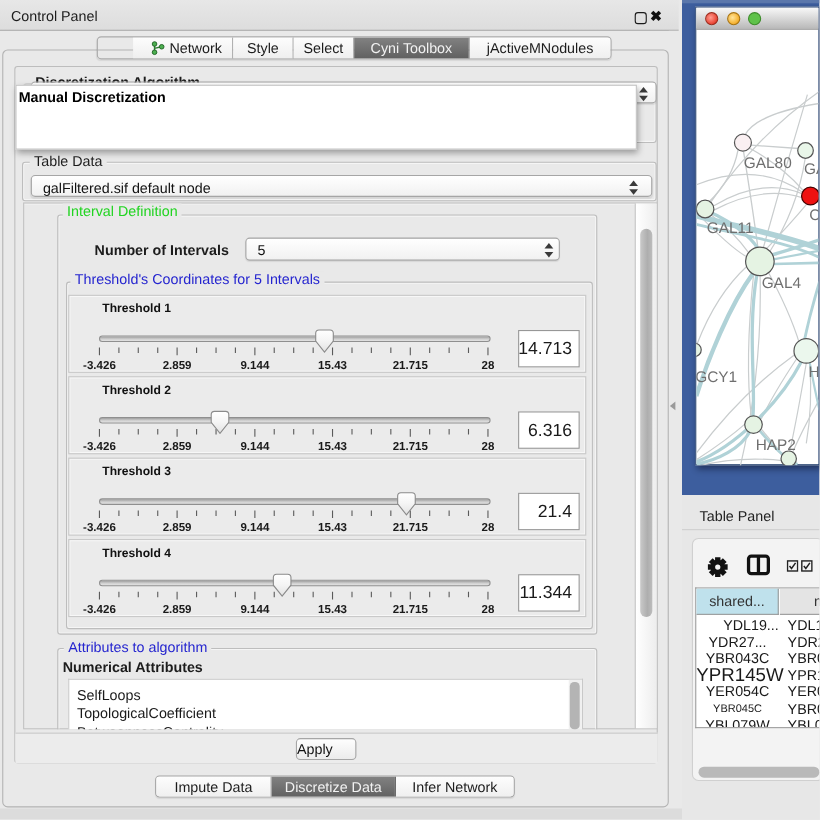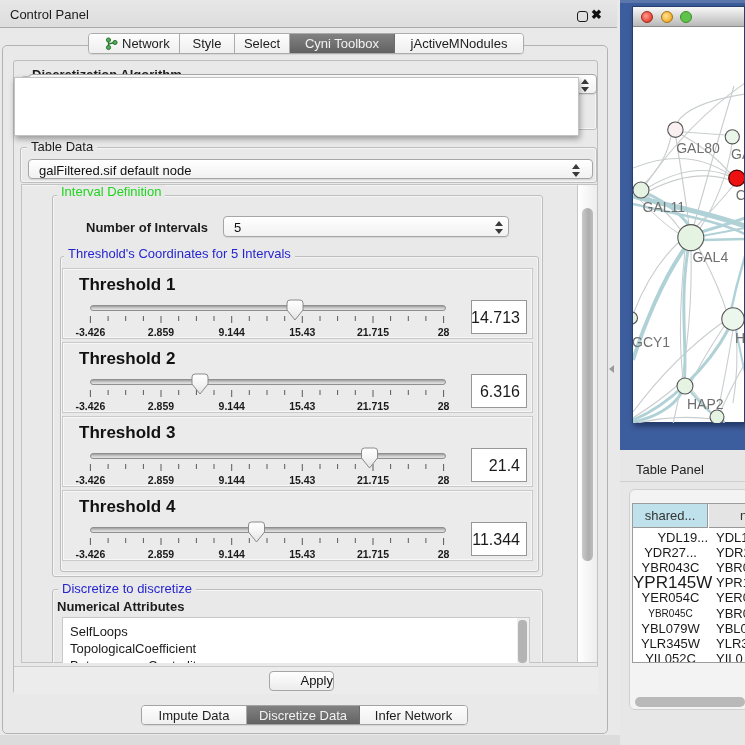--- a/index.html
+++ b/index.html
@@ -9,40 +9,40 @@
 .t13 { font-size:13px; color:#1c1c1c; }
 .bold { font-weight:bold; }
 .groupbox { position:absolute; border:1px solid #bdbdbd; border-radius:3px; box-shadow: inset 0 0 0 1px rgba(255,255,255,0.55); }
 .gtitle { position:absolute; font-size:13px; background:#e9e9e9; padding:0 4px; line-height:13px; }
 .combo { position:absolute; background:linear-gradient(#ffffff,#f1f1f1); border:1px solid #a6a6a6; border-radius:4px; box-shadow:0 1px 1px rgba(0,0,0,0.08); }
 .combo .ctext { position:absolute; left:10px; top:3px; font-size:13px; color:#111; }
 .arrows { position:absolute; width:9px; }
 .aup { width:0;height:0;border-left:4px solid transparent;border-right:4px solid transparent;border-bottom:5px solid #3a3a3a; margin:0 auto; }
 .adn { width:0;height:0;border-left:4px solid transparent;border-right:4px solid transparent;border-top:5px solid #3a3a3a; margin:2.5px auto 0; }
 .thr { position:absolute; left:62px; width:471px; height:71px; background:#ebebeb; border:1px solid #c9c9c9; box-shadow: inset 0 0 0 1px #f7f7f7; }
-.thrlabel { position:absolute; left:16px; top:6px; font-size:17px; font-weight:bold; color:#111; }
+.thrlabel { position:absolute; left:30px; top:6px; font-size:11px; font-weight:bold; color:#111; }
 .track { position:absolute; left:27px; top:36px; width:356px; height:6px; border:1px solid #8f8f8f; border-radius:3px; background:linear-gradient(#9e9e9e,#cfcfcf 55%,#e3e3e3); }
 .vbox { position:absolute; left:408px; top:31px; width:56px; height:34px; background:#fff; border:1px solid #979797; }
 .vbox span { position:absolute; right:6px; top:8px; font-size:16px; color:#1a1a1a; }
 .ticklabel { position:absolute; top:57px; font-size:10.5px; font-weight:bold; color:#1a1a1a; transform:translateX(-50%); white-space:nowrap; }
 .seg { display:inline-block; height:20px; line-height:19px; font-size:13px; color:#1c1c1c; text-align:center; vertical-align:top; background:linear-gradient(#fdfdfd,#eeeeee); border-right:1px solid #ababab; }
 </style>
 </head>
 <body>
 
 <div class="abs" style="left:0;top:0;width:617px;height:28px;background:linear-gradient(#e7e7e7,#dddddd);border-bottom:1px solid #a9a9a9;"></div>
 <div class="abs t13" style="left:10px;top:7px;">Control Panel</div>
 <div class="abs" style="left:577px;top:11px;width:11px;height:11px;border:1.6px solid #1a1a1a;border-radius:3px;"></div>
 <div class="abs" style="left:591px;top:7px;font-size:13px;font-weight:bold;color:#111;">✖</div>
 
 <div class="abs" style="left:608px;top:28px;width:12px;height:717px;background:#e9e9e9;"></div>
 
 <div class="abs" style="left:2px;top:45px;width:606px;height:689px;border:1px solid #b3b3b3;border-radius:5px;"></div>
 
-<div class="abs" style="left:88px;top:33px;height:21px;border:1px solid #ababab;border-radius:4px;overflow:hidden;white-space:nowrap;box-shadow:0 1px 1px rgba(0,0,0,0.08);">
+<div class="abs" style="left:88px;top:33px;height:21px;border:1px solid #ababab;border-radius:4px;overflow:hidden;white-space:nowrap;box-shadow:0 1px 1px rgba(0,0,0,0.08);padding-left:32px;">
   <div class="seg" style="width:91px;padding-left:16px;text-align:left;">
     <svg width="13" height="14" style="vertical-align:-3px;margin-right:4px;" viewBox="0 0 13 14">
       <path d="M3.5 3.5 V10 M3.5 7 L9.5 5.5" stroke="#2e7d32" stroke-width="1.3" fill="none"></path>
       <circle cx="3.5" cy="3" r="2.1" fill="#4caf50" stroke="#1b5e20" stroke-width="0.8"></circle>
       <circle cx="3.5" cy="10.5" r="2.1" fill="#4caf50" stroke="#1b5e20" stroke-width="0.8"></circle>
       <circle cx="10" cy="5.5" r="2.1" fill="#4caf50" stroke="#1b5e20" stroke-width="0.8"></circle>
     </svg>Network</div><div class="seg" style="width:55px;">Style</div><div class="seg" style="width:55px;">Select</div><div class="seg" style="width:105px;background:linear-gradient(#828282,#5f5f5f);color:#f2f2f2;border-right:1px solid #6b6b6b;">Cyni Toolbox</div><div class="seg" style="width:128px;border-right:none;">jActiveMNodules</div>
 </div>
 
 <div class="abs" style="left:13px;top:60px;width:585px;height:634px;border:1px solid #bdbdbd;border-radius:3px;"></div>
@@ -260,40 +260,41 @@
     <div class="ticklabel" style="left:310.0px;">21.715</div>
     <div class="ticklabel" style="left:380.6px;">28</div>
     <div class="vbox">
       <span>11.344</span>
     </div>
   </div>
 
 <div class="abs" style="left:21px;top:187px;width:556px;height:476px;overflow:hidden;pointer-events:none;">
   <div class="groupbox" style="left:31px;top:402px;width:491px;height:90px;"></div>
 </div>
-<div class="gtitle" style="left:58px;top:582px;color:#2525cf;">Discretize to discretize</div>
+<div class="gtitle" style="left:58px;top:582px;color:#2525cf;">Attributes to algorithm</div>
 <div class="abs t13 bold" style="left:57px;top:599px;">Numerical Attributes</div>
 <div class="abs" style="left:62px;top:617px;width:468px;height:46px;background:#fff;border:1px solid #c9c9c9;border-bottom:none;overflow:hidden;">
   <div style="font-size:13px;color:#1a1a1a;padding:5px 0 0 7px;line-height:17px;">SelfLoops<br>TopologicalCoefficient<br>BetweennessCentrality</div>
 </div>
 <div class="abs" style="left:517px;top:618px;width:12px;height:45px;background:#f0f0f0;"></div>
 <div class="abs" style="left:518px;top:620px;width:9px;height:43px;border-radius:4px;background:#b4b4b4;"></div>
 
 <div class="abs" style="left:14px;top:666px;width:584px;height:28px;background:#ececec;border-top:1px solid #c9c9c9;"></div>
-<div class="abs" style="left:269px;top:671px;width:65px;height:20px;background:linear-gradient(#fefefe,#ececec);border:1px solid #a6a6a6;border-radius:4px;text-align:right;font-size:13px;line-height:18px;color:#111;">Apply</div>
+<div class="abs" style="left:269px;top:671px;width:55px;height:20px;background:linear-gradient(#fefefe,#ececec);border:1px solid #a6a6a6;border-radius:4px;text-align:left;font-size:13px;line-height:18px;color:#111;">Apply</div>
 
 <div class="abs" style="left:141px;top:705px;height:20px;border:1px solid #a3a3a3;border-radius:4px;overflow:hidden;white-space:nowrap;box-shadow:0 1px 1px rgba(0,0,0,0.08);">
   <div class="seg" style="width:105px;">Impute Data</div><div class="seg" style="width:113px;background:linear-gradient(#828282,#5f5f5f);color:#f2f2f2;border-right:1px solid #6b6b6b;">Discretize Data</div><div class="seg" style="width:107px;border-right:none;">Infer Network</div>
 </div>
 
 <div class="abs" style="left:0;top:735px;width:620px;height:10px;background:#dcdcdc;"></div>
 
 <div class="abs" style="left:609px;top:365px;width:0;height:0;border-top:4px solid transparent;border-bottom:4px solid transparent;border-right:5px solid #9a9a9a;"></div>
 
 <div class="abs" style="left:14px;top:77px;width:565px;height:59px;background:#fff;border:1px solid #c2c2c2;box-shadow:1px 3px 6px rgba(0,0,0,0.35);">
+  <div style="font-size:13px;font-weight:bold;color:#000;padding:3px 0 0 2px;">Manual Discretization</div>
 </div>
 
 <div class="abs" style="left:620px;top:0;width:125px;height:450px;background:#3d5e9e;">
   <div style="position:absolute;left:0;top:0;width:100%;height:3px;background:#5b77ab;"></div>
 </div>
 
 <div class="abs" style="left:632px;top:6px;width:113px;height:417px;border:1px solid #24406f;box-shadow:2px 3px 6px rgba(0,0,20,0.45);background:#fff;">
   <div style="position:absolute;left:0;top:0;width:100%;height:20px;background:linear-gradient(#f8f8f8,#b9b9b9);border-bottom:1px solid #8a8a8a;">
     <div style="position:absolute;left:8px;top:4px;width:12px;height:12px;border-radius:50%;background:radial-gradient(circle at 4px 4px,#ff9d92,#ed4f3f 60%,#c22516);border:0.5px solid #9c2a1c;"></div>
     <div style="position:absolute;left:28px;top:4px;width:12px;height:12px;border-radius:50%;background:radial-gradient(circle at 4px 4px,#ffe49a,#f6b63a 60%,#d98f14);border:0.5px solid #a8730f;"></div>
@@ -379,21 +380,21 @@
 <div class="abs" style="left:679px;top:504px;width:21px;height:19px;border:3px solid #111;border-radius:4px;"></div>
 <div class="abs" style="left:688px;top:505px;width:3px;height:17px;background:#111;"></div>
 <svg class="abs" style="left:715px;top:509px;" width="11" height="11" viewBox="0 0 12 12">
 <rect x="1" y="1" width="10" height="10" fill="none" stroke="#222" stroke-width="1.4"></rect>
 <path d="M3,6 L5,8.5 L9,3" fill="none" stroke="#222" stroke-width="1.5"></path>
   </svg>
 <svg class="abs" style="left:728px;top:509px;" width="11" height="11" viewBox="0 0 12 12">
 <rect x="1" y="1" width="10" height="10" fill="none" stroke="#222" stroke-width="1.4"></rect>
 <path d="M3,6 L5,8.5 L9,3" fill="none" stroke="#222" stroke-width="1.5"></path>
   </svg>
-<div class="abs" style="left:632px;top:503px;width:113px;height:160px;background:#fff;border:1px solid #9c9c9c;border-right:none;overflow:hidden;padding-left:32px;">
+<div class="abs" style="left:632px;top:534px;width:113px;height:128px;background:#fff;border:1px solid #9c9c9c;border-right:none;overflow:hidden;padding-left:32px;">
     <div style="position:absolute;left:0;top:0;width:75px;height:24px;background:#bfe1ec;border-right:1px solid #999;border-bottom:1px solid #999;text-align:center;font-size:13px;color:#333;line-height:24px;">shared...</div>
     <div style="position:absolute;left:76px;top:0;width:40px;height:24px;background:#e4e4e4;border-bottom:1px solid #999;font-size:13px;color:#333;line-height:24px;padding-left:31px;">na</div>
     <div style="position:absolute;left:0;top:26.0px;width:75px;height:15.1px;text-align:right;font-size:13px;color:#1a1a1a;line-height:15.1px;">YDL19...</div>
     <div style="position:absolute;left:83px;top:26.0px;width:40px;height:15.1px;font-size:13px;color:#1a1a1a;line-height:15.1px;">YDL1</div>
     <div style="position:absolute;left:0;top:41.1px;width:75px;height:15.1px;text-align:center;font-size:13px;color:#1a1a1a;line-height:15.1px;">YDR27...</div>
     <div style="position:absolute;left:83px;top:41.1px;width:40px;height:15.1px;font-size:13px;color:#1a1a1a;line-height:15.1px;">YDR2</div>
     <div style="position:absolute;left:0;top:56.2px;width:75px;height:15.1px;text-align:center;font-size:13px;color:#1a1a1a;line-height:15.1px;">YBR043C</div>
     <div style="position:absolute;left:83px;top:56.2px;width:40px;height:15.1px;font-size:13px;color:#1a1a1a;line-height:15.1px;">YBR0</div>
     <div style="position:absolute;left:0;top:71.3px;width:75px;height:15.1px;text-align:left;font-size:17px;color:#1a1a1a;line-height:15.1px;">YPR145W</div>
     <div style="position:absolute;left:83px;top:71.3px;width:40px;height:15.1px;font-size:13px;color:#1a1a1a;line-height:15.1px;">YPR1</div>

